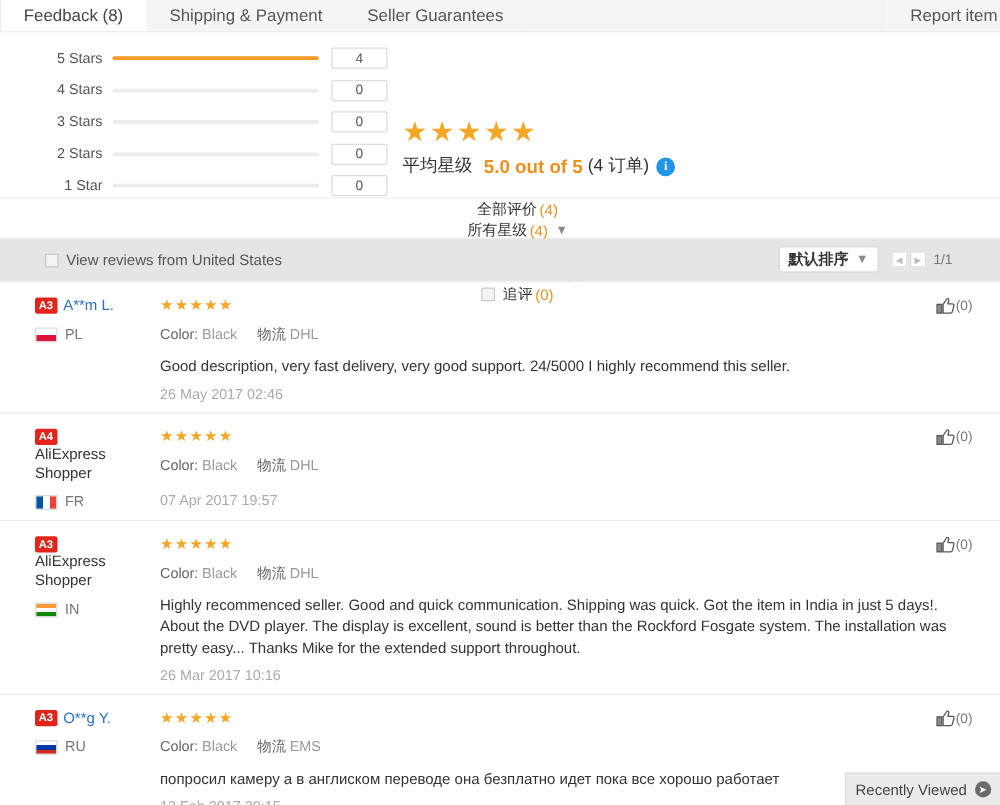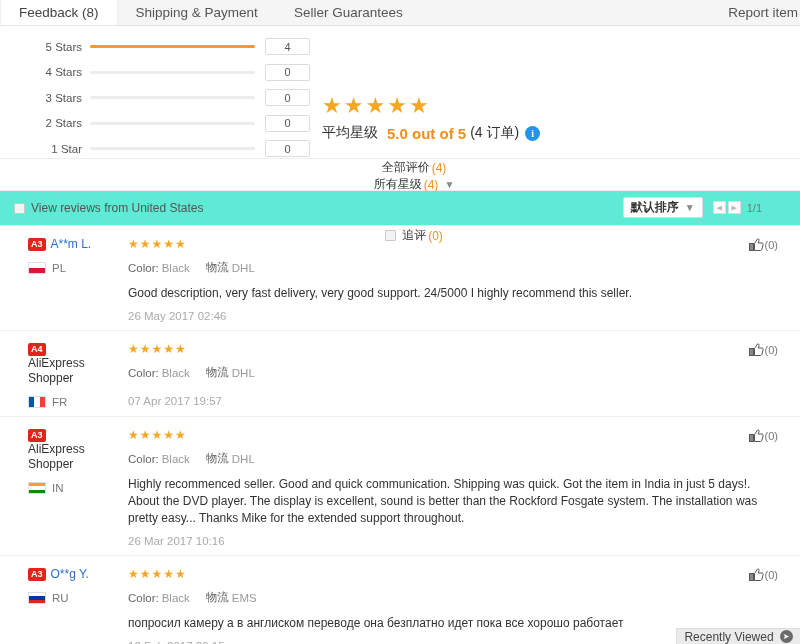--- a/index.html
+++ b/index.html
@@ -167,22 +167,22 @@
   .caret {
     margin-left: 6px;
     color: #888;
     font-size: 10px;
   }
 
   
   #subfilter {
     height: 34px;
     display: flex; align-items: center;
-    padding-left: 14px;
-    background: #5eead4;
+    padding-left: 36px;
+    background: #e5e5e5;
     position: relative;
   }
   #view-us { display: flex; align-items: center; font-size: 12px; color: #555; cursor: pointer; }
   #sortbox {
     position: absolute;
     right: 38px; top: 6px;
     display: flex; align-items: center;
   }
   #sort-select {
     border: 1px solid #dcdcdc;
@@ -296,21 +296,21 @@
     display: inline-block;
   }
   .thumb-ico svg { display: block; }
   .like-count { font-size: 11px; color: #777; margin-left: 1px; }
 
   
   #recently-viewed {
     position: absolute;
     right: 0; bottom: 0;
     width: 124px;
-    height: 16px;
+    height: 26px;
     background: #ebebeb;
     border: 1px solid #dddddd;
     border-bottom: none; border-right: none;
     display: flex; align-items: center; justify-content: center;
     font-size: 12px;
     color: #444;
     cursor: pointer;
   }
   #rv-arrow {
     margin-left: 6px;

